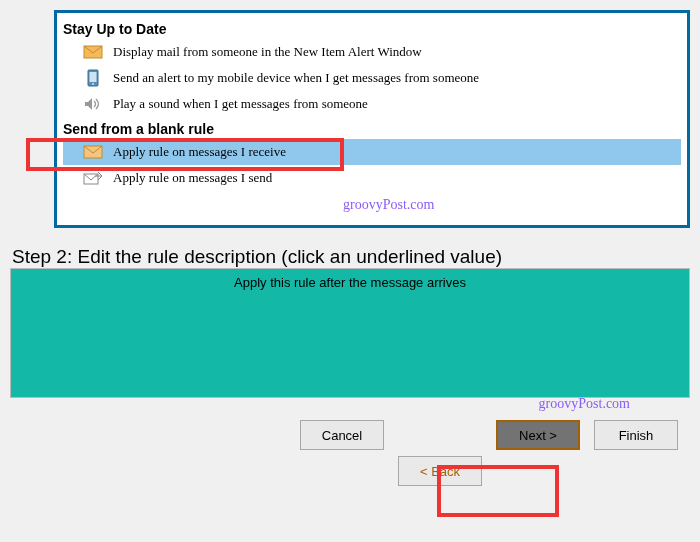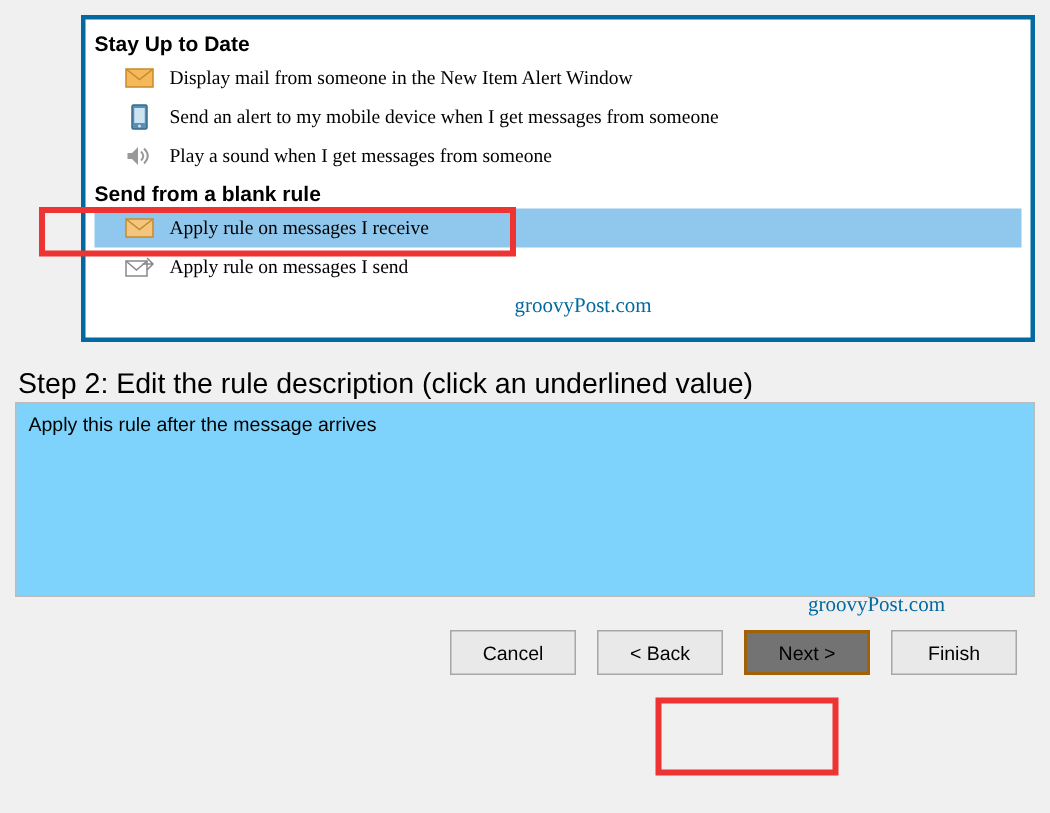--- a/index.html
+++ b/index.html
@@ -49,24 +49,25 @@
     border: 4px solid #e33;
     position: absolute;
     pointer-events: none;
     z-index: 10;
   }
   .step2-label {
     margin: 18px 2px 0 2px;
     font-size: 19px;
   }
   .desc-panel {
-    background: #7dd3fc;
+    background: #14b8a6;
     border: 1px solid #bbb;
     height: 130px;
     padding: 6px 8px;
+    text-align: center;
   }
   .button-row {
     margin-top: 22px;
     display: flex;
     justify-content: flex-end;
     gap: 14px;
     padding-right: 12px;
   }
   .btn {
     width: 84px;
@@ -74,29 +75,30 @@
     background: #e9e9e9;
     border: 1px solid #a7a7a7;
     font-size: 13px;
     font-family: inherit;
     cursor: pointer;
     display: inline-flex;
     align-items: center;
     justify-content: center;
   }
   .btn.disabled {
-    color: #000000;
+    color: #a16207;
     cursor: default;
+    margin-top: 36px;
   }
   .btn.focused {
     border: 2px solid #a16207;
     background: #737373;
   }
   .watermark {
-    color: #0369a1;
+    color: #8b5cf6;
     font-size: 14px;
     text-align: center;
     font-family: Georgia, serif;
   }
   .wm-top { margin: 6px 0 4px 0; padding-left: 280px; text-align:left;}
   .wm-mid {
     position: absolute;
     right: 60px;
     top: 386px;
     font-size: 14px;

